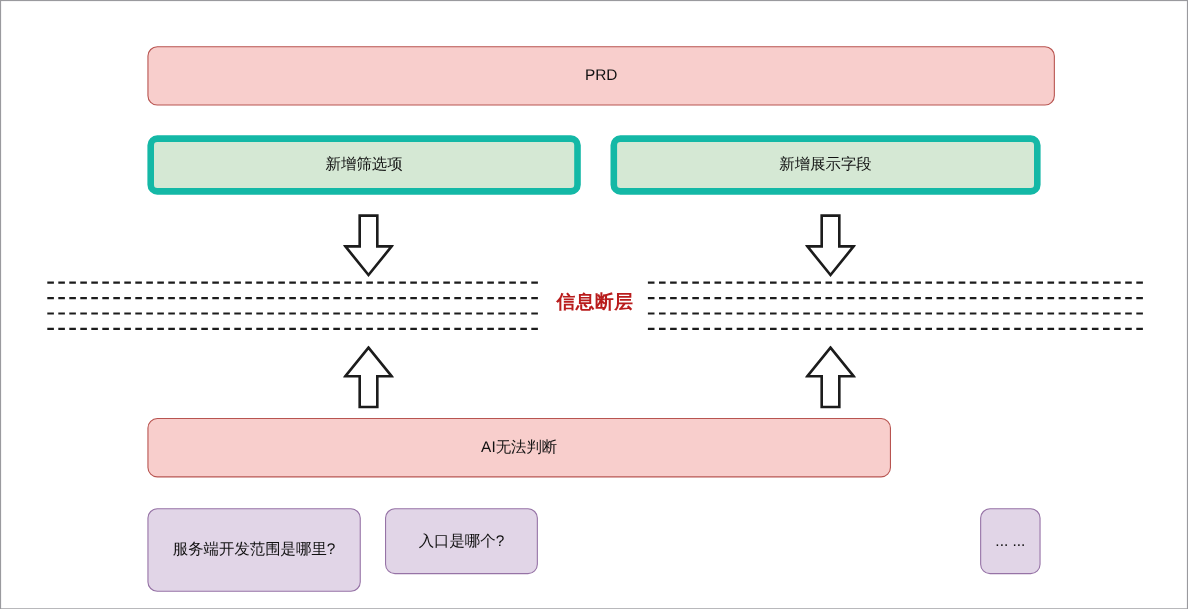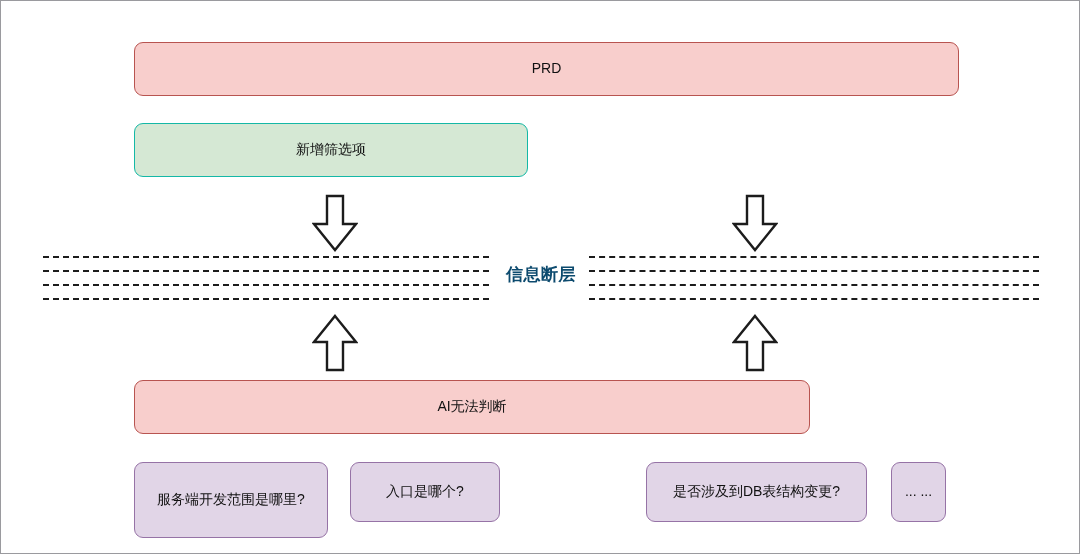--- a/index.html
+++ b/index.html
@@ -33,35 +33,35 @@
     color: #111111;
     line-height: 1.25;
     padding: 0 8px;
   }
   .node.red {
     background: #f8cecc;
     border: 1px solid #b85450;
   }
   .node.green {
     background: #d5e8d4;
-    border: 1px solid #14b8a6;
+    border: 6px solid #14b8a6;
   }
   .node.purple {
     background: #e1d5e7;
     border: 1px solid #9673a6;
   }
 
   
   #node-prd        { left: 133px; top: 41px;  width: 825px; height: 54px; }
   #node-filter     { left: 133px; top: 122px; width: 394px; height: 54px; }
   #node-display    { left: 554px; top: 122px; width: 391px; height: 54px; }
   #node-ai         { left: 133px; top: 379px; width: 676px; height: 54px; }
 
   #node-q1 { left: 133px; top: 461px; width: 194px; height: 76px; }
-  #node-q2 { left: 349px; top: 461px; width: 150px; height: 60px; }
+  #node-q2 { left: 349px; top: 461px; width: 139px; height: 60px; }
   #node-q3 { left: 497px; top: 461px; width: 126px; height: 60px; }
   #node-q4 { left: 645px; top: 461px; width: 221px; height: 60px; }
   #node-q5 { left: 890px; top: 461px; width: 55px;  height: 60px; }
 
   
   .dash-line {
     position: absolute;
     height: 0;
     border-top: 2px dashed #1c1c1c;
   }
@@ -72,21 +72,21 @@
   .dash-r2 { top: 269px; }
   .dash-r3 { top: 283px; }
   .dash-r4 { top: 297px; }
 
   #break-label {
     position: absolute;
     left: 492px;
     top: 262px;
     width: 96px;
     text-align: center;
-    color: #0c4a6e;
+    color: #b91c1c;
     font-size: 17px;
     font-weight: bold;
     letter-spacing: 0.5px;
     white-space: nowrap;
   }
 
   
   .arrow {
     position: absolute;
     width: 46px;
@@ -106,20 +106,21 @@
 </style>
 </head>
 <body>
 
 <div id="canvas">
 
   <div class="node red" id="node-prd">PRD</div>
 
   <div class="node green" id="node-filter">新增筛选项</div>
 
+  <div class="node green" id="node-display">新增展示字段</div>
 
   <div class="arrow" id="arrow-down-left">
     <svg viewBox="0 0 46 58" xmlns="http://www.w3.org/2000/svg">
       <polygon points="15,2 31,2 31,30 44,30 23,56 2,30 15,30"></polygon>
     </svg>
   </div>
   <div class="arrow" id="arrow-down-right">
     <svg viewBox="0 0 46 58" xmlns="http://www.w3.org/2000/svg">
       <polygon points="15,2 31,2 31,30 44,30 23,56 2,30 15,30"></polygon>
     </svg>
@@ -148,17 +149,16 @@
     </svg>
   </div>
 
   <div class="node red" id="node-ai">AI无法判断</div>
 
   <div class="node purple" id="node-q1">服务端开发范围是哪里?</div>
 
   <div class="node purple" id="node-q2">入口是哪个?</div>
 
 
-  <div class="node purple" id="node-q4">是否涉及到DB表结构变更?</div>
 
   <div class="node purple" id="node-q5">... ...</div>
 
 </div>
 
 </body></html>

